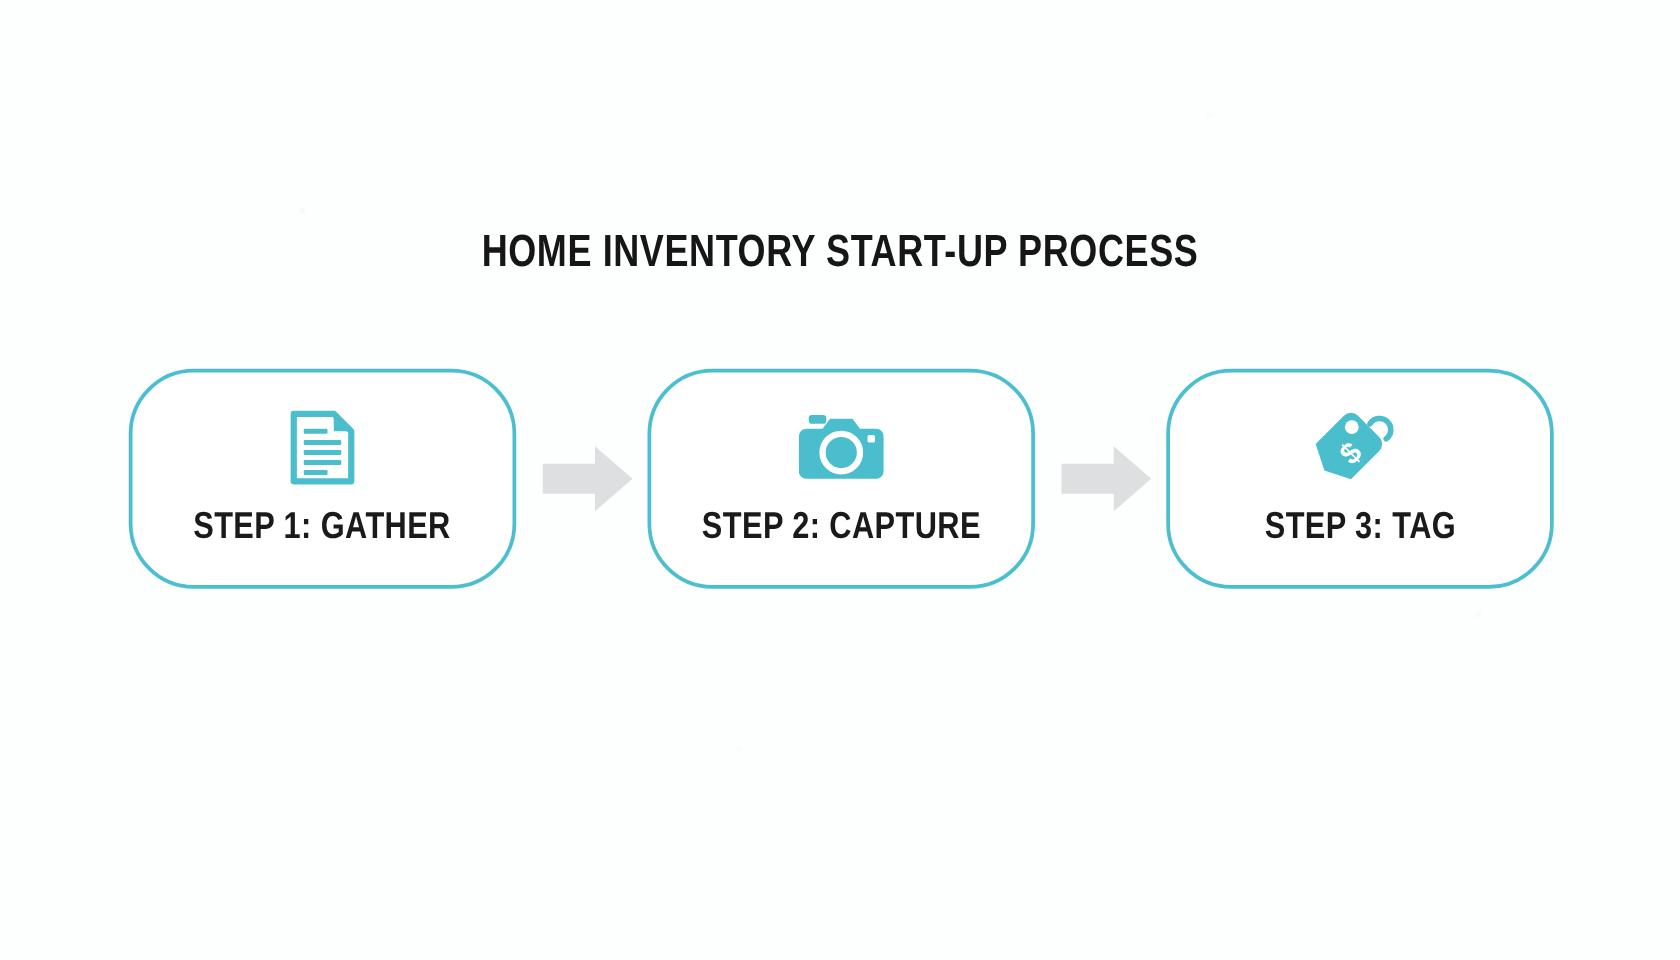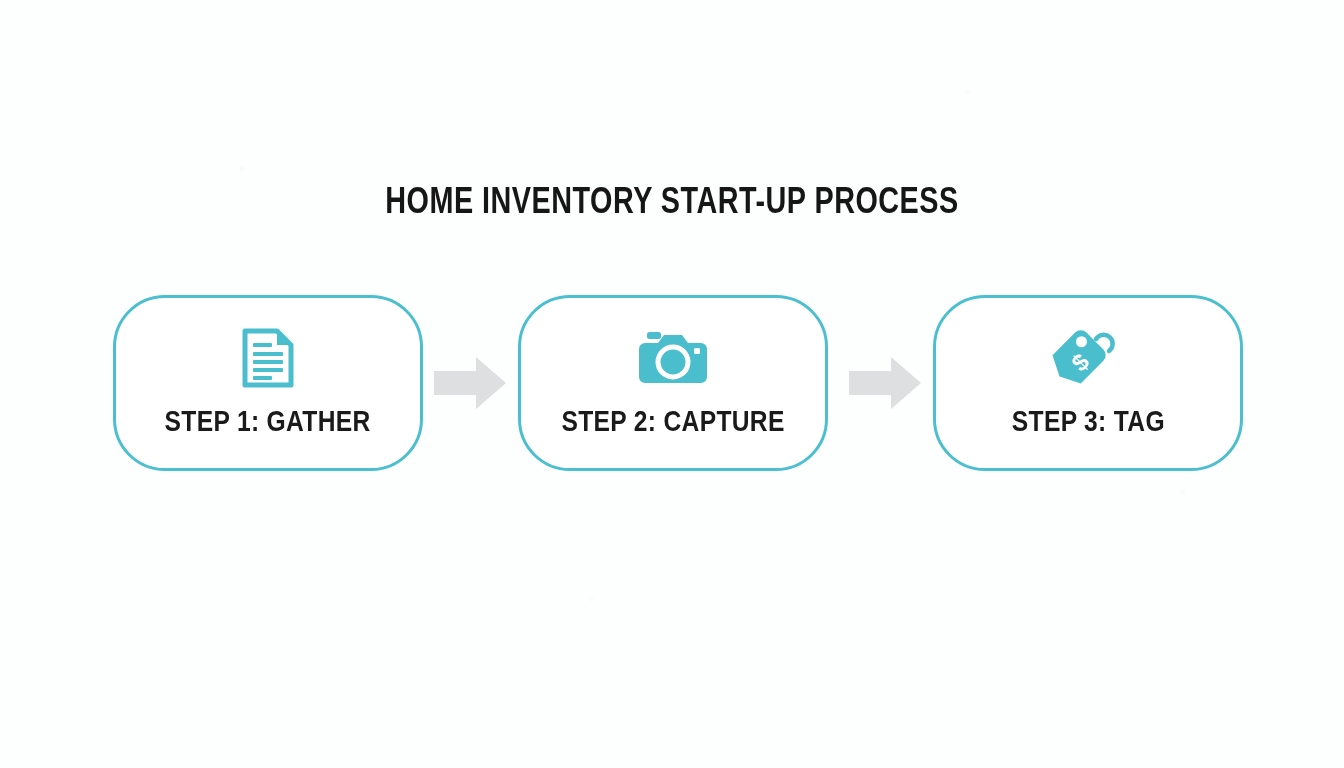--- a/index.html
+++ b/index.html
@@ -59,21 +59,21 @@
     height: 176px;
     box-sizing: border-box;
     border: 3px solid #4bbfcf;
     border-radius: 52px;
     background: #ffffff;
     display: flex;
     flex-direction: column;
     align-items: center;
     justify-content: center;
   }
-  .step-card.c1 { left: 10px; }
+  .step-card.c1 { left: 0; }
   .step-card.c2 { left: 415px; text-align: center; }
   .step-card.c3 { left: 830px; }
 
   .step-icon {
     height: 58px;
     display: flex;
     align-items: center;
     justify-content: center;
     margin-bottom: 18px;
   }

